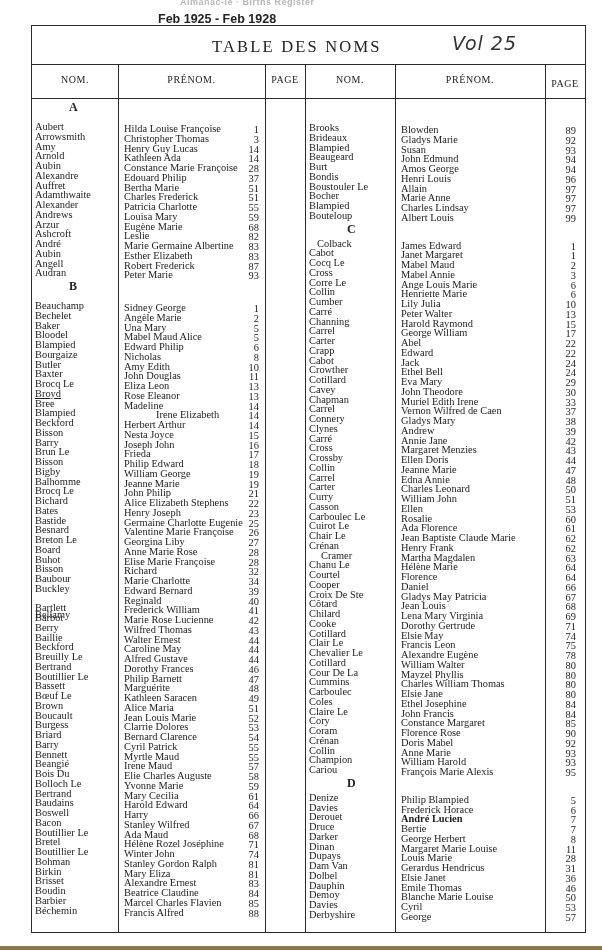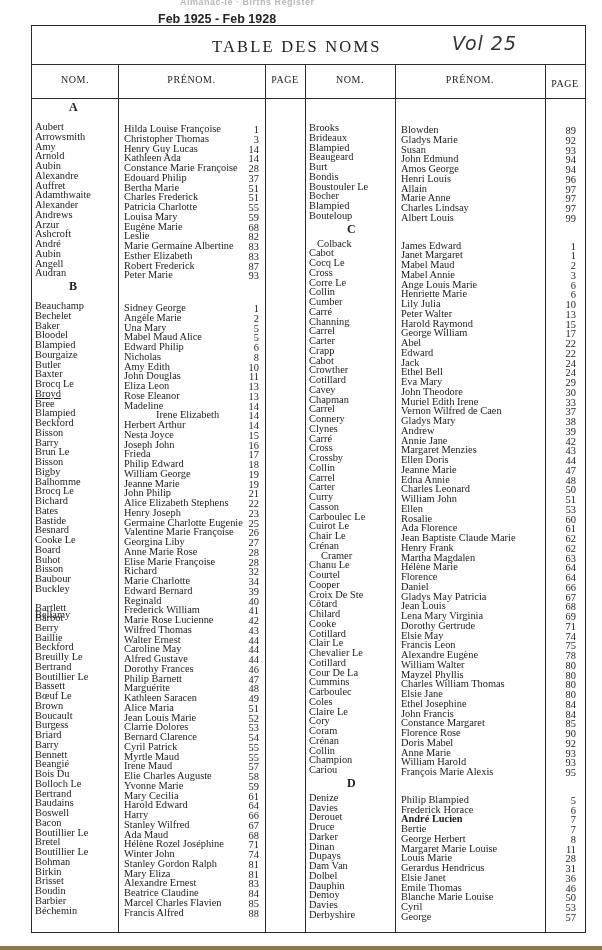--- a/index.html
+++ b/index.html
@@ -199,21 +199,21 @@
       <div class="row page-num" style="left: 205px; top: 400px;">22</div>
       <div class="row" style="left: 3px; top: 406.75px;">Bates</div>
       <div class="row" style="left: 92px; top: 408.75px;">Henry Joseph</div>
       <div class="row page-num" style="left: 205px; top: 409.75px;">23</div>
       <div class="row" style="left: 3px; top: 416.5px;">Bastide</div>
       <div class="row" style="left: 92px; top: 418.5px;">Germaine Charlotte Eugenie</div>
       <div class="row page-num" style="left: 205px; top: 419.5px;">25</div>
       <div class="row" style="left: 3px; top: 426.25px;">Besnard</div>
       <div class="row" style="left: 92px; top: 428.25px;">Valentine Marie Françoise</div>
       <div class="row page-num" style="left: 205px; top: 429.25px;">26</div>
-      <div class="row" style="left: 3px; top: 436px;">Cooke Le</div>
+      <div class="row" style="left: 3px; top: 436px;">Breton Le</div>
       <div class="row" style="left: 92px; top: 438px;">Georgina Liby</div>
       <div class="row page-num" style="left: 205px; top: 439px;">27</div>
       <div class="row" style="left: 3px; top: 445.75px;">Board</div>
       <div class="row" style="left: 92px; top: 447.75px;">Anne Marie Rose</div>
       <div class="row page-num" style="left: 205px; top: 448.75px;">28</div>
       <div class="row" style="left: 3px; top: 455.5px;">Buhot</div>
       <div class="row" style="left: 92px; top: 457.5px;">Elise Marie Françoise</div>
       <div class="row page-num" style="left: 205px; top: 458.5px;">28</div>
       <div class="row" style="left: 3px; top: 465.25px;">Bisson</div>
       <div class="row" style="left: 92px; top: 467.25px;">Richard</div>

